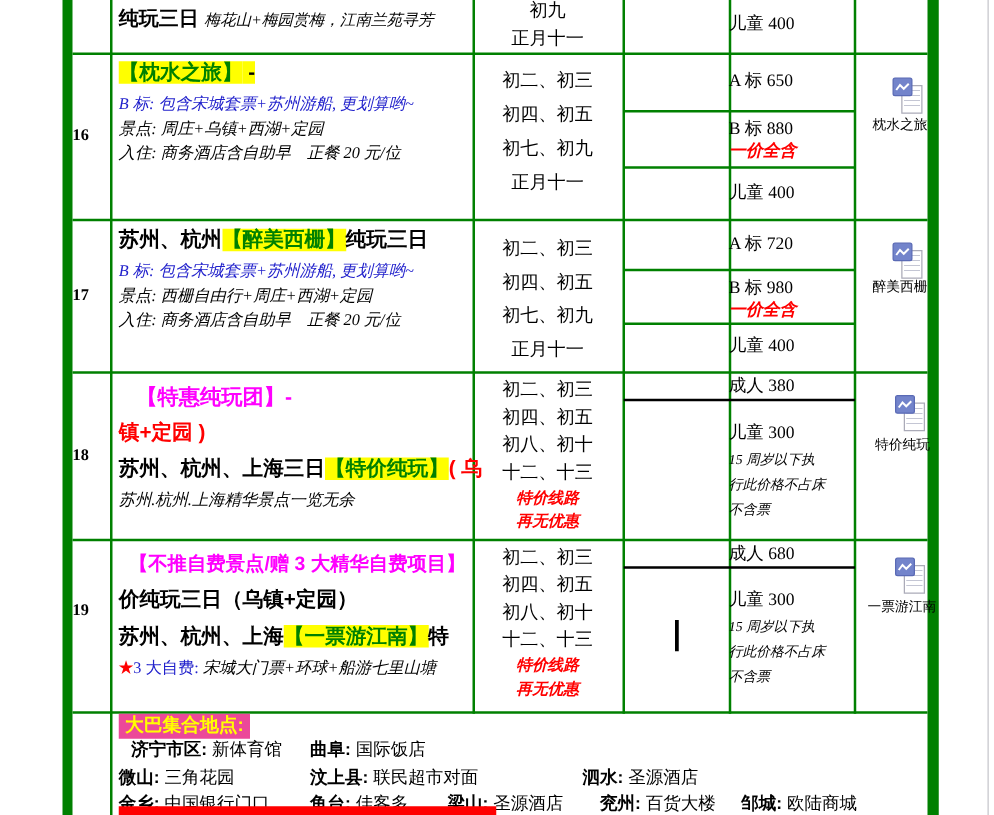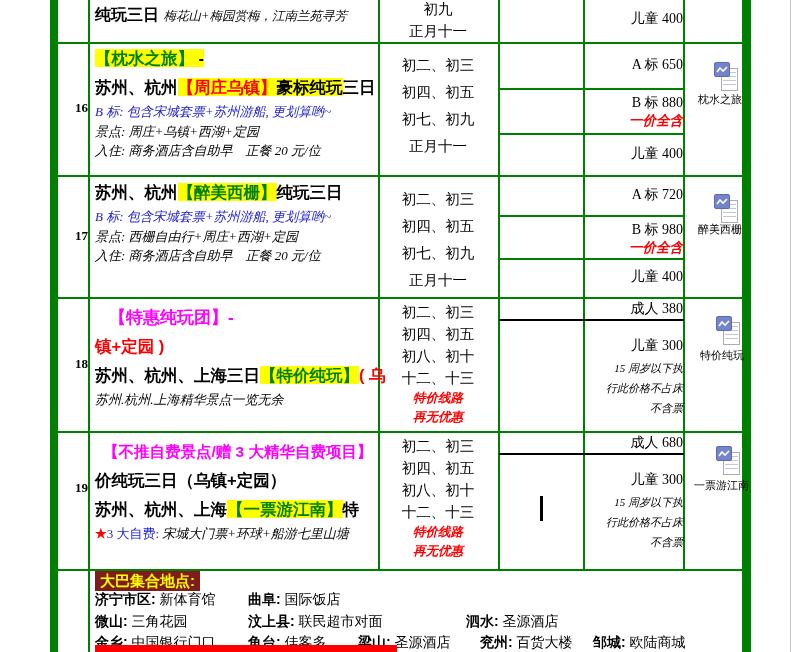--- a/index.html
+++ b/index.html
@@ -2,42 +2,42 @@
 <html><head>
 <meta charset="utf-8">
 <style>
   html,body{margin:0;padding:0;background:#fff}
   .canvas{position:relative;width:795px;height:652px;background:#fff;overflow:hidden;
           font-family:"Liberation Sans","DejaVu Sans",sans-serif;color:#000}
   .abs{position:absolute}
   .gl{background:#008000}
   .blkl{background:#000}
   .grayl{background:#c6c6cc}
-  .num{font-family:"Liberation Serif","DejaVu Serif",serif;font-weight:bold;font-size:13px;width:30px;text-align:right}
+  .num{font-family:"Liberation Serif","DejaVu Serif",serif;font-weight:bold;font-size:13px;width:30px;text-align:left}
   .tl{font-weight:bold;font-size:16.5px;line-height:29px;white-space:nowrap}
   .fs17{font-size:17px}
   .fs15{font-size:15.5px}
   .gy{color:#008000;background:#FFFF00}
   .ry{color:#FF0000;background:#FFFF00}
   .ky{color:#000;background:#FFFF00}
   .mg{color:#FF00FF}
   .rd{color:#FF0000}
   .bl{color:#2222CC}
   .info{font-family:"Liberation Serif","DejaVu Serif",serif;font-style:italic;font-size:13px;line-height:19.5px;white-space:nowrap}
   .dates{width:120px;text-align:center;font-family:"Liberation Serif","DejaVu Serif",serif;font-size:14.5px}
   .dl{line-height:27px}
   .dl2{line-height:22px}
   .drnote{color:#FF0000;font-style:italic;font-weight:bold;font-size:12.5px;line-height:19px}
-  .pr{width:100px;text-align:right;font-family:"Liberation Serif","DejaVu Serif",serif;font-size:14px;white-space:nowrap}
+  .pr{width:100px;text-align:left;font-family:"Liberation Serif","DejaVu Serif",serif;font-size:14px;white-space:nowrap}
   .prnote{font-size:11px;font-style:italic;line-height:20px;white-space:nowrap}
   .onefee{color:#FF0000;font-weight:bold;font-style:italic;font-size:13.5px}
   .cap{font-size:11px;white-space:nowrap}
   .toprow-title{font-weight:bold;font-size:16px}
   .toprow-note{font-family:"Liberation Serif","DejaVu Serif",serif;font-style:italic;font-size:12.5px}
-  .fhdr{background:#7f1d1d;color:#FFFF00;font-weight:bold;font-size:15px;padding:1px 5px;line-height:18px;white-space:nowrap}
+  .fhdr{background:#ec4899;color:#FFFF00;font-weight:bold;font-size:15px;padding:1px 5px;line-height:18px;white-space:nowrap}
   .fp{font-size:14px;white-space:nowrap}
   .fp b{font-weight:bold}
   .ph-icon{width:22px;height:26px}
   .ph-doc{position:absolute;left:7px;top:6px;width:13px;height:17px;background:#fff;border:1px solid #ababb8;
           background-image:repeating-linear-gradient(to bottom,#fff 0 3px,#c4c6d4 3px 4px);background-clip:content-box;padding:2px 1px}
   .ph-chart{position:absolute;left:0;top:0;width:14px;height:13px;background:#7384CB;border:1px solid #5a6ab5;border-radius:2px;
             display:flex;align-items:center;justify-content:center}
   .caret{background:#000;width:3px;height:25px}
 </style>
 </head>
@@ -73,23 +73,20 @@
     <div class="dl2">初九</div>
     <div class="dl2">正月十一</div>
   </div>
   <div class="abs pr" style="left:583px;top:10px">儿童 400</div>
 
   <div class="abs num" style="left:58px;top:100px">16</div>
   <div class="abs" style="left:95px;top:44px">
     <div class="tl">
       <span class="gy">【枕水之旅】</span><span class="ky"> - </span>
     </div>
-    <div class="tl">
-      <span>苏州、杭州</span><span class="ry">【周庄乌镇】</span><span class="ky">豪标纯玩</span><span>三日</span>
-    </div>
     <div class="info bl">B 标: 包含宋城套票+苏州游船, 更划算哟~</div>
     <div class="info">景点: 周庄+乌镇+西湖+定园</div>
     <div class="info">入住: 商务酒店含自助早　正餐 20 元/位</div>
   </div>
   <div class="abs dates" style="left:378px;top:52px">
     <div class="dl">初二、初三</div>
     <div class="dl">初四、初五</div>
     <div class="dl">初七、初九</div>
     <div class="dl">正月十一</div>
   </div>
@@ -206,21 +203,21 @@
     <div class="ph-chart">
       <svg width="12" height="10" viewBox="0 0 12 10">
           <polyline points="1,7 4,3 7,6 11,2" fill="none" stroke="#ffffff" stroke-width="1.6"></polyline>
         </svg>
     </div>
   </div>
   <div class="abs cap" style="left:694px;top:478px">一票游江南</div>
 
   <div class="abs fhdr" style="left:95px;top:571px">大巴集合地点:</div>
 
-  <div class="abs fp" style="left:95px;top:591px"><b>济宁市区:</b> <span>新体育馆</span></div>
+  <div class="abs fp" style="left:105px;top:591px"><b>济宁市区:</b> <span>新体育馆</span></div>
   <div class="abs fp" style="left:248px;top:591px"><b>曲阜:</b> <span>国际饭店</span></div>
 
   <div class="abs fp" style="left:95px;top:613px"><b>微山:</b> <span>三角花园</span></div>
   <div class="abs fp" style="left:248px;top:613px"><b>汶上县:</b> <span>联民超市对面</span></div>
   <div class="abs fp" style="left:466px;top:613px"><b>泗水:</b> <span>圣源酒店</span></div>
 
   <div class="abs fp" style="left:95px;top:634px"><b>金乡:</b> <span>中国银行门口</span></div>
   <div class="abs fp" style="left:248px;top:634px"><b>鱼台:</b> <span>佳客多</span></div>
   <div class="abs fp" style="left:358px;top:634px"><b>梁山:</b> <span>圣源酒店</span></div>
   <div class="abs fp" style="left:480px;top:634px"><b>兖州:</b> <span>百货大楼</span></div>

